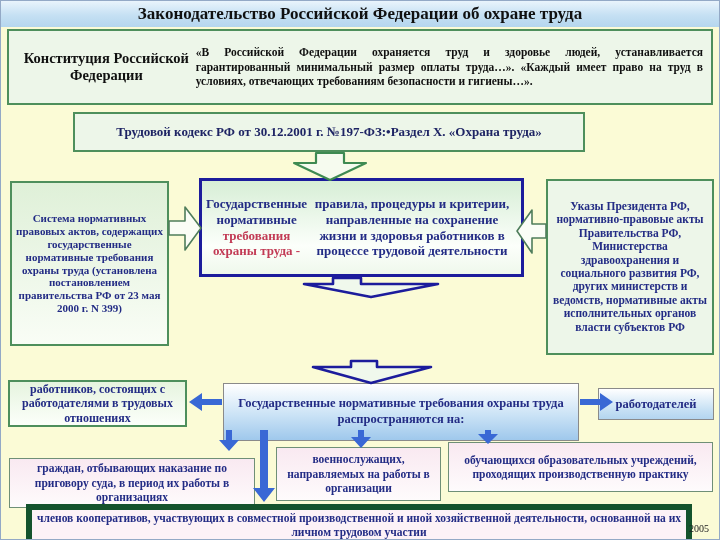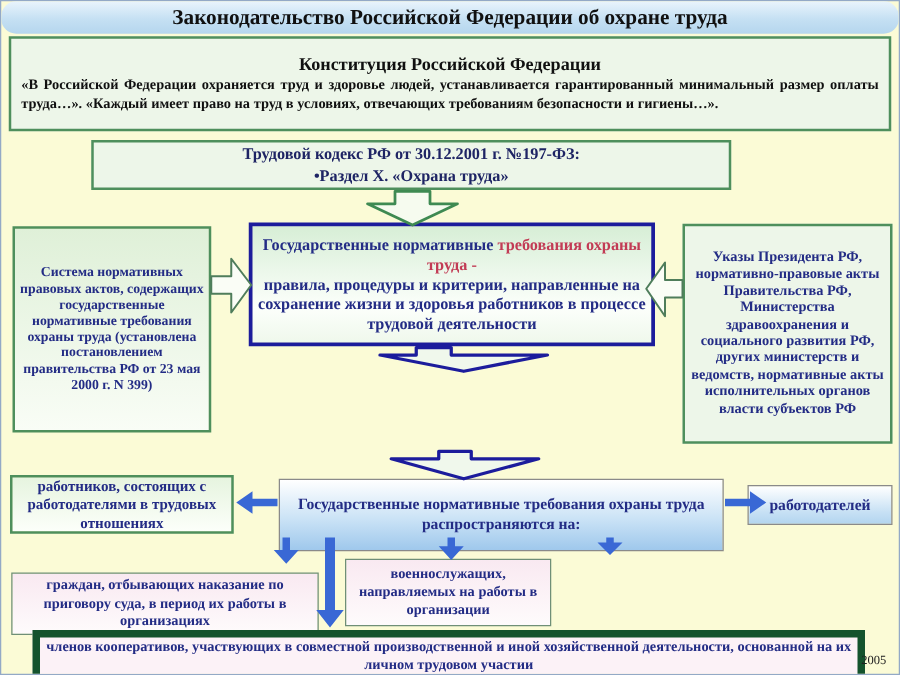--- a/index.html
+++ b/index.html
@@ -9,23 +9,23 @@
     border:1px solid #93A9C6;
     font-family:"Liberation Serif","DejaVu Serif",serif;
     font-weight:bold;
     overflow:hidden;
   }
   .abs{position:absolute;box-sizing:border-box;}
   .title-bar{
     left:0;top:0;width:718px;height:26px;
     background:linear-gradient(180deg,#E9F4FC 0%,#C5E0F3 55%,#B5D6EE 100%);
     display:flex;align-items:center;justify-content:center;
-    font-size:17px;color:#101010;border-radius:12px;
+    font-size:17px;color:#101010;
   }
-  .box{display:flex;flex-direction:column;align-items:center;justify-content:center;text-align:center;}
+  .box{display:flex;flex-direction:row;align-items:center;justify-content:center;text-align:center;}
   .greenbox{background:#EDF6E9;border:2px solid #4E8F5C;}
   .navy{color:#232C85;}
   .red1{color:#C23B55;}
   .red2{color:#C00000;}
   .constitution{
     left:6px;top:28px;width:706px;height:76px;
     background:#EDF6E9;border:2px solid #4E8F5C;padding:1px 8px;
   }
   .c-title{font-size:14.5px;color:#101010;text-align:center;}
   .c-body{font-size:11.5px;color:#101010;text-align:justify;line-height:1.25;width:100%;}
@@ -116,20 +116,21 @@
   <div class="abs box workers">работников, состоящих с работодателями в трудовых отношениях</div>
 
   <div class="abs box applies">Государственные нормативные требования охраны труда распространяются на:</div>
 
   <div class="abs box employers">работодателей</div>
 
   <div class="abs box pinkbox convicts">граждан, отбывающих наказание по приговору суда, в период их работы в организациях</div>
 
   <div class="abs box pinkbox military">военнослужащих, направляемых на работы в организации</div>
 
+  <div class="abs box pinkbox students">обучающихся образовательных учреждений, проходящих производственную практику</div>
 
   <div class="abs box coop">членов кооперативов, участвующих в совместной производственной и иной хозяйственной деятельности, основанной на их личном трудовом участии</div>
 
   <div class="abs year">2005</div>
 
   <svg class="abs arrow-layer" viewBox="0 0 718 538" xmlns="http://www.w3.org/2000/svg">
 
     <polygon points="315,152 343,152 343,162 365,162 329,179 293,162 315,162" fill="#F6FBEF" stroke="#3E8A52" stroke-width="2.2" stroke-linejoin="round"></polygon>
 
     <polygon points="168,220 184,220 184,206 200,227 184,249 184,234 168,234" fill="#FAFDF6" stroke="#4F7D5B" stroke-width="1.6" stroke-linejoin="round"></polygon>

